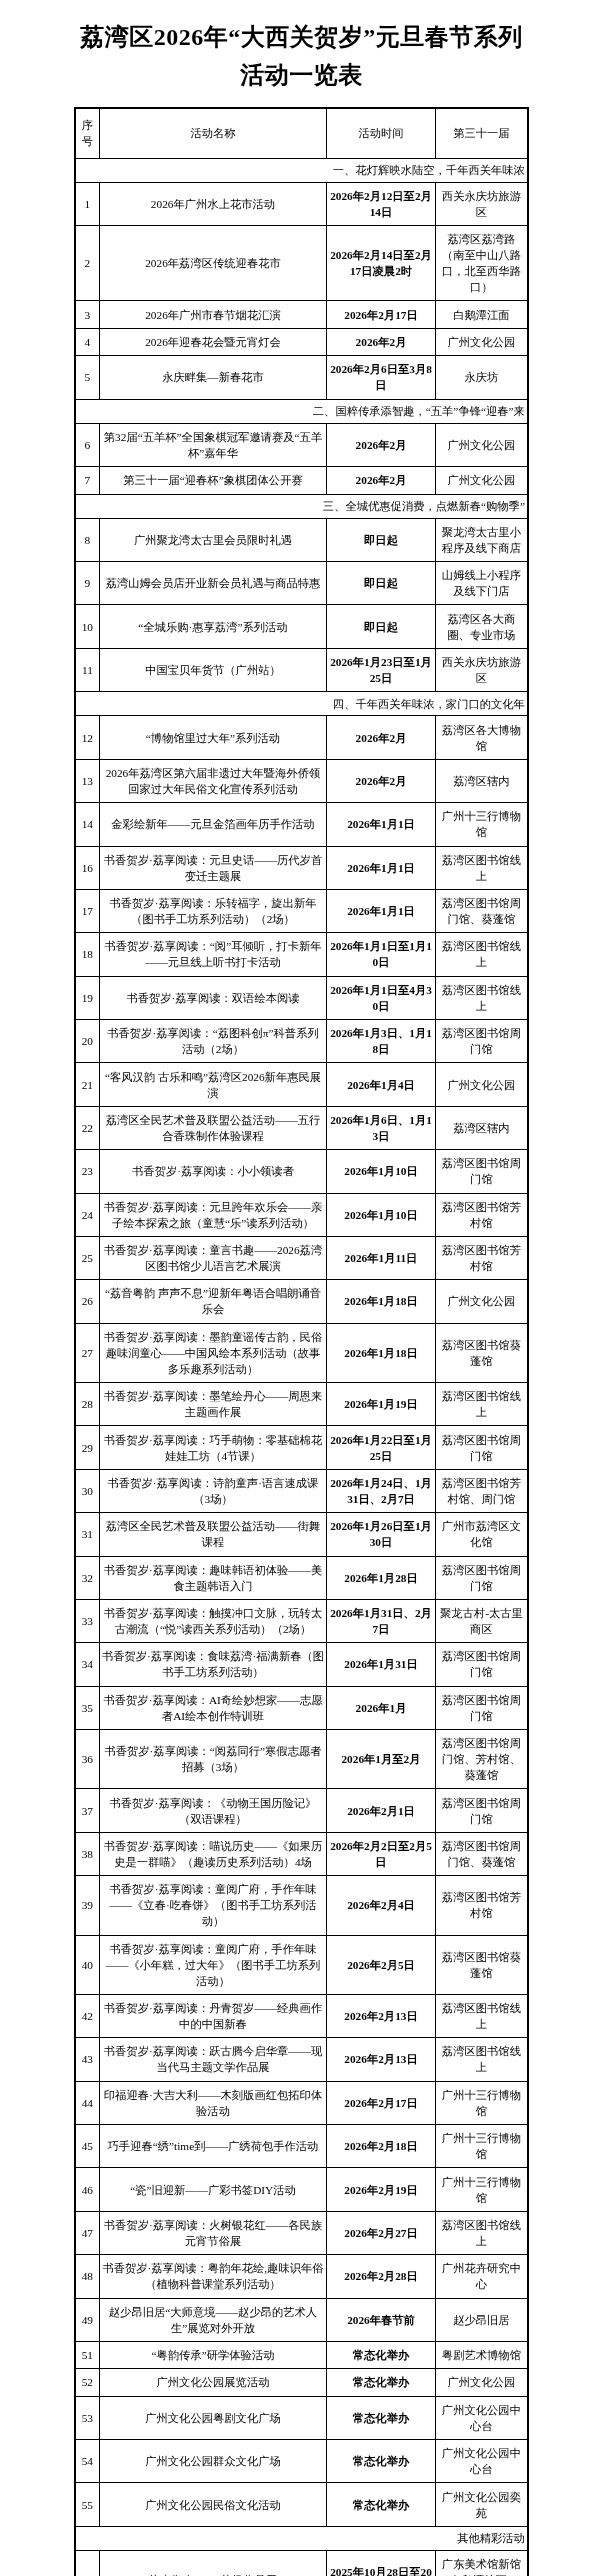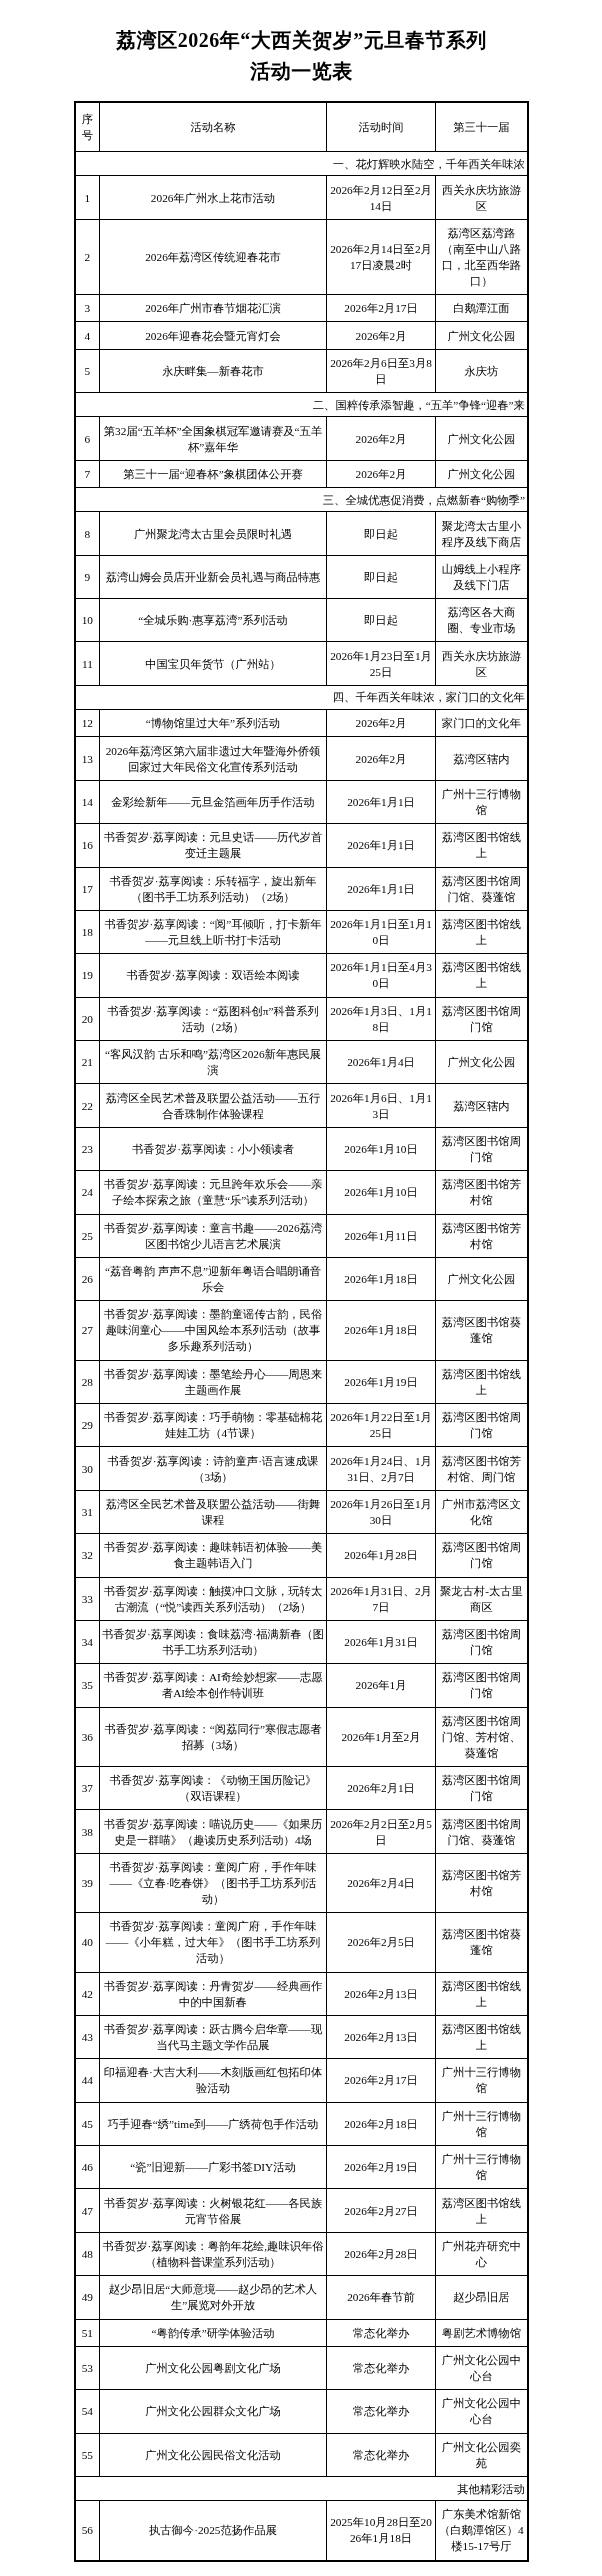--- a/index.html
+++ b/index.html
@@ -10,23 +10,23 @@
     font-family: "Liberation Serif", "DejaVu Serif", serif;
   }
   .page {
     width: 603px;
     margin: 0 auto;
     padding-top: 13.4px;
     padding-bottom: 31px;
   }
   .doc-title {
     width: 495px;
-    margin: 12px auto;
+    margin: 6px auto;
     text-align: center;
-    font-size: 20px;
+    font-size: 24px;
     font-weight: bold;
     line-height: 1.55;
     letter-spacing: 0.5px;
   }
   table.activity-table {
     width: 455px;
     margin: 13.4px auto 0;
     border-collapse: collapse;
     table-layout: fixed;
     border: 2.1px solid #000;
@@ -46,21 +46,21 @@
   .activity-table th {
     font-weight: normal;
     padding: 8.2px 1px;
   }
   .activity-table tr.section-row td {
     padding: 3.6px 2.1px;
     text-align: right;
   }
   .col-no   { width: 23px;  }
   .col-name { width: 216px; }
-  .col-time { width: 103px; }
+  .col-time { width: 103px; font-weight: bold; }
   .col-place{ width: 88px; }
 </style>
 </head>
 <body>
 
 <div class="page">
 
   <div class="doc-title">
     <div>荔湾区2026年“大西关贺岁”元旦春节系列</div>
     <div>活动一览表</div>
@@ -157,21 +157,21 @@
           <td class="col-time">2026年1月23日至1月25日</td>
           <td class="col-place">西关永庆坊旅游区</td>
         </tr>
         <tr class="section-row">
           <td colspan="4">四、千年西关年味浓，家门口的文化年</td>
         </tr>
         <tr>
           <td class="col-no">12</td>
           <td class="col-name">“博物馆里过大年”系列活动</td>
           <td class="col-time">2026年2月</td>
-          <td class="col-place">家门口的文化年</td>
+          <td class="col-place">荔湾区各大博物馆</td>
         </tr>
         <tr>
           <td class="col-no">13</td>
           <td class="col-name">2026年荔湾区第六届非遗过大年暨海外侨领回家过大年民俗文化宣传系列活动</td>
           <td class="col-time">2026年2月</td>
           <td class="col-place">荔湾区辖内</td>
         </tr>
         <tr>
           <td class="col-no">14</td>
           <td class="col-name">金彩绘新年——元旦金箔画年历手作活动</td>
@@ -376,20 +376,26 @@
           <td class="col-time">2026年春节前</td>
           <td class="col-place">赵少昂旧居</td>
         </tr>
         <tr>
           <td class="col-no">51</td>
           <td class="col-name">“粤韵传承”研学体验活动</td>
           <td class="col-time">常态化举办</td>
           <td class="col-place">粤剧艺术博物馆</td>
         </tr>
         <tr>
+          <td class="col-no">52</td>
+          <td class="col-name">广州文化公园展览活动</td>
+          <td class="col-time">常态化举办</td>
+          <td class="col-place">广州文化公园</td>
+        </tr>
+        <tr>
           <td class="col-no">53</td>
           <td class="col-name">广州文化公园粤剧文化广场</td>
           <td class="col-time">常态化举办</td>
           <td class="col-place">广州文化公园中心台</td>
         </tr>
         <tr>
           <td class="col-no">54</td>
           <td class="col-name">广州文化公园群众文化广场</td>
           <td class="col-time">常态化举办</td>
           <td class="col-place">广州文化公园中心台</td>

